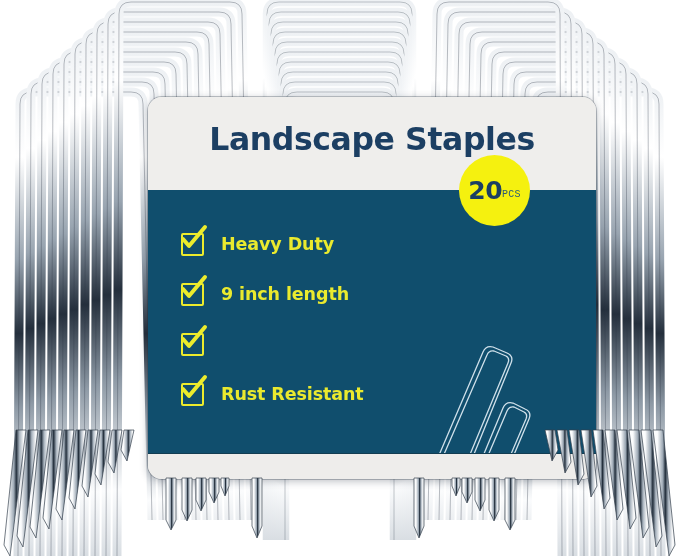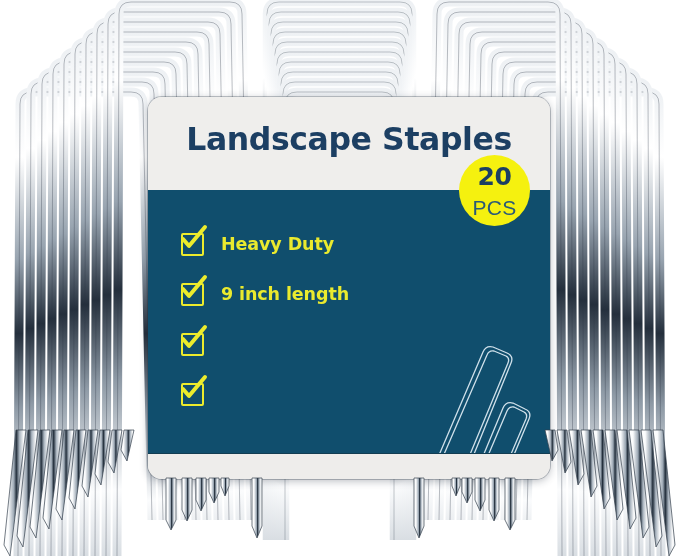--- a/index.html
+++ b/index.html
@@ -22,21 +22,21 @@
     left: 0;
     top: 0;
     width: 679px;
     height: 556px;
   }
   
   #card {
     position: absolute;
     left: 148px;
     top: 97px;
-    width: 402px;
+    width: 448px;
     height: 382px;
     border-radius: 14px;
     overflow: hidden;
     background: #efeeec;
     box-shadow: 0 2px 9px rgba(20,30,45,0.30), 0 0 0 1px rgba(40,55,70,0.28);
     z-index: 40;
   }
   #card-header {
     position: absolute;
     left: 0; top: 0;
@@ -115,39 +115,39 @@
   #qty-badge {
     position: absolute;
     left: 311px;
     top: 58px;
     width: 71px;
     height: 71px;
     border-radius: 50%;
     background: #f5f10f;
     z-index: 60;
     display: flex;
-    flex-direction: column;
+    flex-direction: row;
     align-items: center;
     justify-content: center;
     line-height: 1;
   }
   #qty-number {
     font-size: 25px;
     font-weight: 700;
     color: #1c3f63;
     letter-spacing: -0.5px;
     font-family: "DejaVu Sans", sans-serif;
   }
   #qty-unit {
-    font-size: 21px;
+    font-size: 10px;
     font-weight: 400;
     color: #2a5a78;
     margin-top: 8px;
     letter-spacing: 0.2px;
-    font-family: Liberation Sans, sans-serif;
+    font-family: Liberation Mono, monospace;
   }
   
   #inline-staples {
     position: absolute;
     left: 275px;
     top: 148px;
     width: 110px;
     height: 205px;
     pointer-events: none;
   }
@@ -361,20 +361,21 @@
                 <path d="M3 13 L9 20 L25 1" fill="none" stroke="#ecec2c" stroke-width="4" stroke-linecap="round" stroke-linejoin="round"></path>
               </svg>
           </span>
         </div>
         <div class="feature-row">
           <span class="checkbox">
             <svg viewBox="0 0 27 27">
                 <path d="M3 13 L9 20 L25 1" fill="none" stroke="#ecec2c" stroke-width="4" stroke-linecap="round" stroke-linejoin="round"></path>
               </svg>
           </span>
+          <span class="feature-label">Rust Resistant</span>
         </div>
       </div>
     </div>
 
     <div id="card-footer"></div>
 
     <div id="qty-badge">
       <span id="qty-number">20</span>
       <span id="qty-unit">PCS</span>
     </div>

